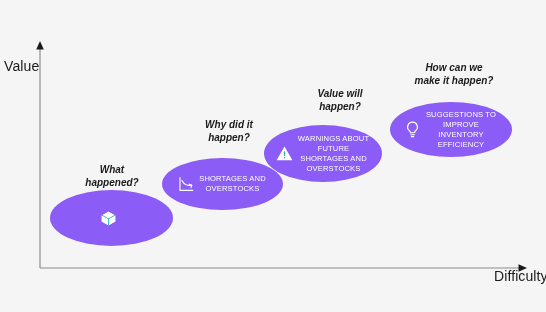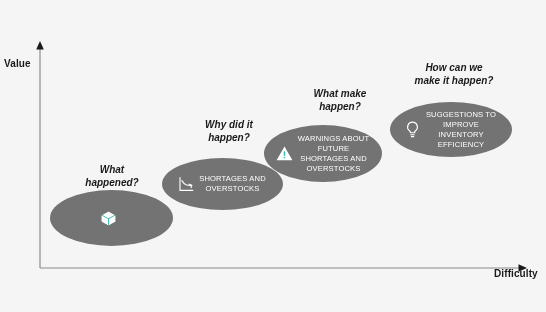--- a/index.html
+++ b/index.html
@@ -26,39 +26,39 @@
     left: 0;
     top: 0;
     width: 546px;
     height: 312px;
     pointer-events: none;
   }
 
   .axis-label {
     position: absolute;
     font-family: "Liberation Sans", sans-serif;
-    font-size: 10px;
-    font-weight: bold;
+    font-size: 14px;
+    font-weight: normal;
     color: #1a1a1a;
     white-space: nowrap;
     letter-spacing: 0.1px;
   }
   #label-value {
     left: 4px;
     top: 58px;
   }
   #label-difficulty {
     left: 494px;
     top: 268px;
   }
 
   .ellipse {
     position: absolute;
     border-radius: 50%;
-    background: #737373;
+    background: #8b5cf6;
     display: flex;
     flex-direction: row;
     align-items: center;
     justify-content: center;
     box-sizing: border-box;
   }
 
   .ellipse-icon {
     flex: 0 0 auto;
     display: flex;
@@ -140,21 +140,21 @@
       <svg width="18" height="18" viewBox="0 0 24 24" fill="none" stroke="#ffffff" stroke-width="1.5" stroke-linecap="round" stroke-linejoin="round">
         <path d="M4 3.5v17h17"></path>
         <path d="M6.5 7.5c2 3.2 3.6 5 5.6 5.6 2.2.7 4.6.9 7 .6"></path>
         <path d="M16.4 12.2l3.4 1.4-1.1 3.2"></path>
       </svg>
     </span>
     <span class="ellipse-text">SHORTAGES AND
 OVERSTOCKS</span>
   </div>
 
-  <div class="caption" id="caption-2">What make
+  <div class="caption" id="caption-2">Value will
 happen?</div>
   <div class="ellipse" id="ellipse-2">
     <span class="ellipse-icon">
       <svg width="19" height="19" viewBox="0 0 24 24" fill="none">
         <path d="M12 3.2 22 20.4H2L12 3.2z" fill="#ffffff"></path>
         <rect x="11.1" y="9" width="1.8" height="6" rx="0.85" fill="#2fb8b0"></rect>
         <circle cx="12" cy="17.4" r="1.05" fill="#2fb8b0"></circle>
       </svg>
     </span>
     <span class="ellipse-text">WARNINGS ABOUT

